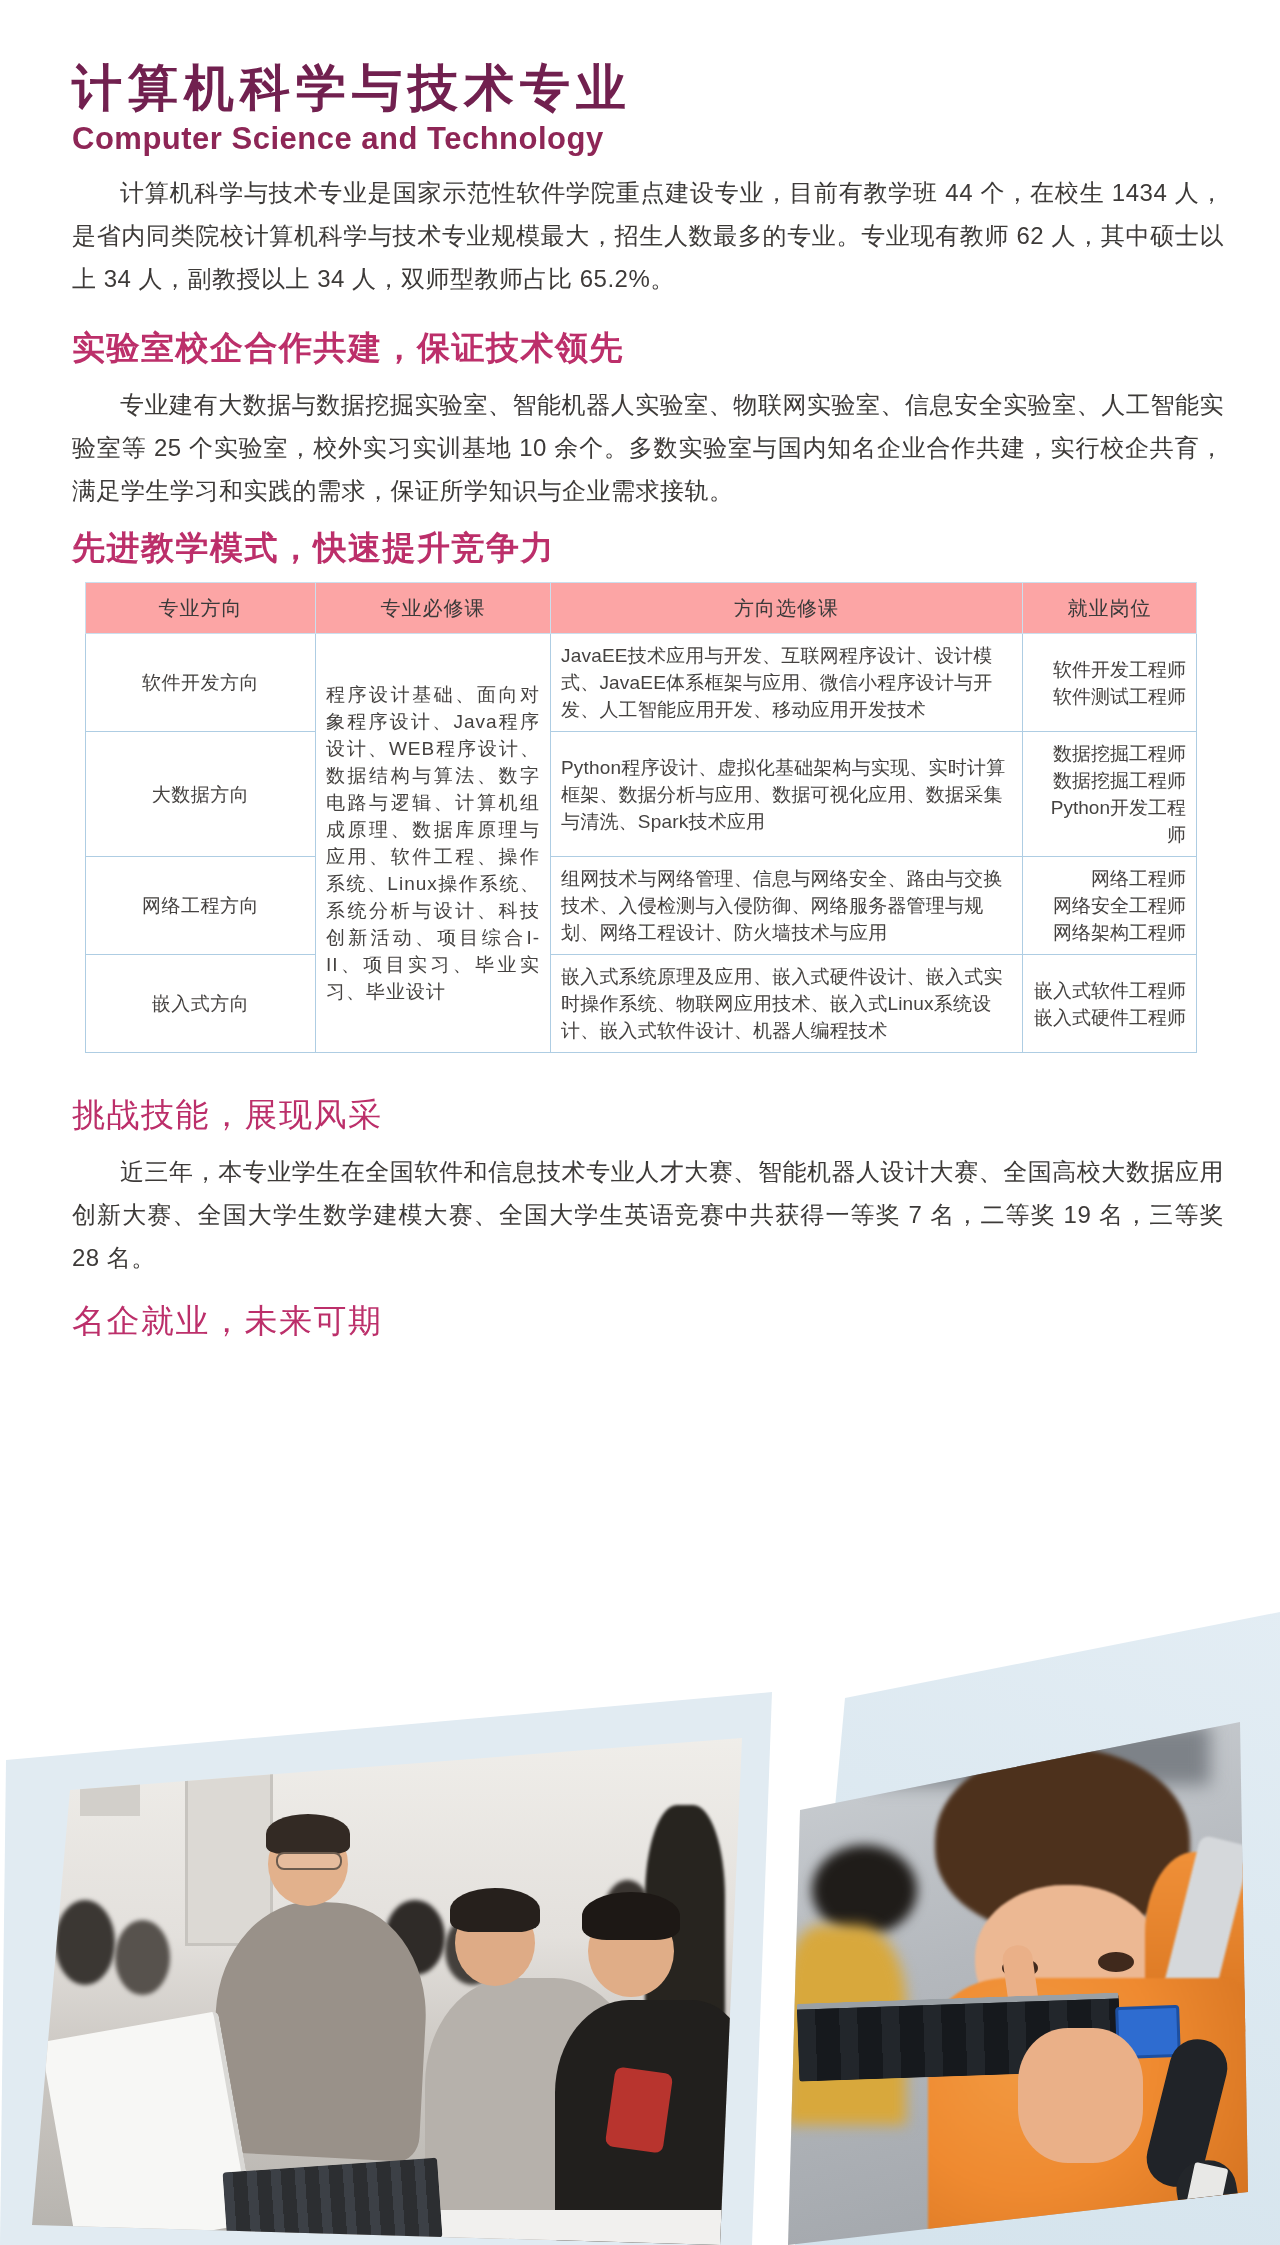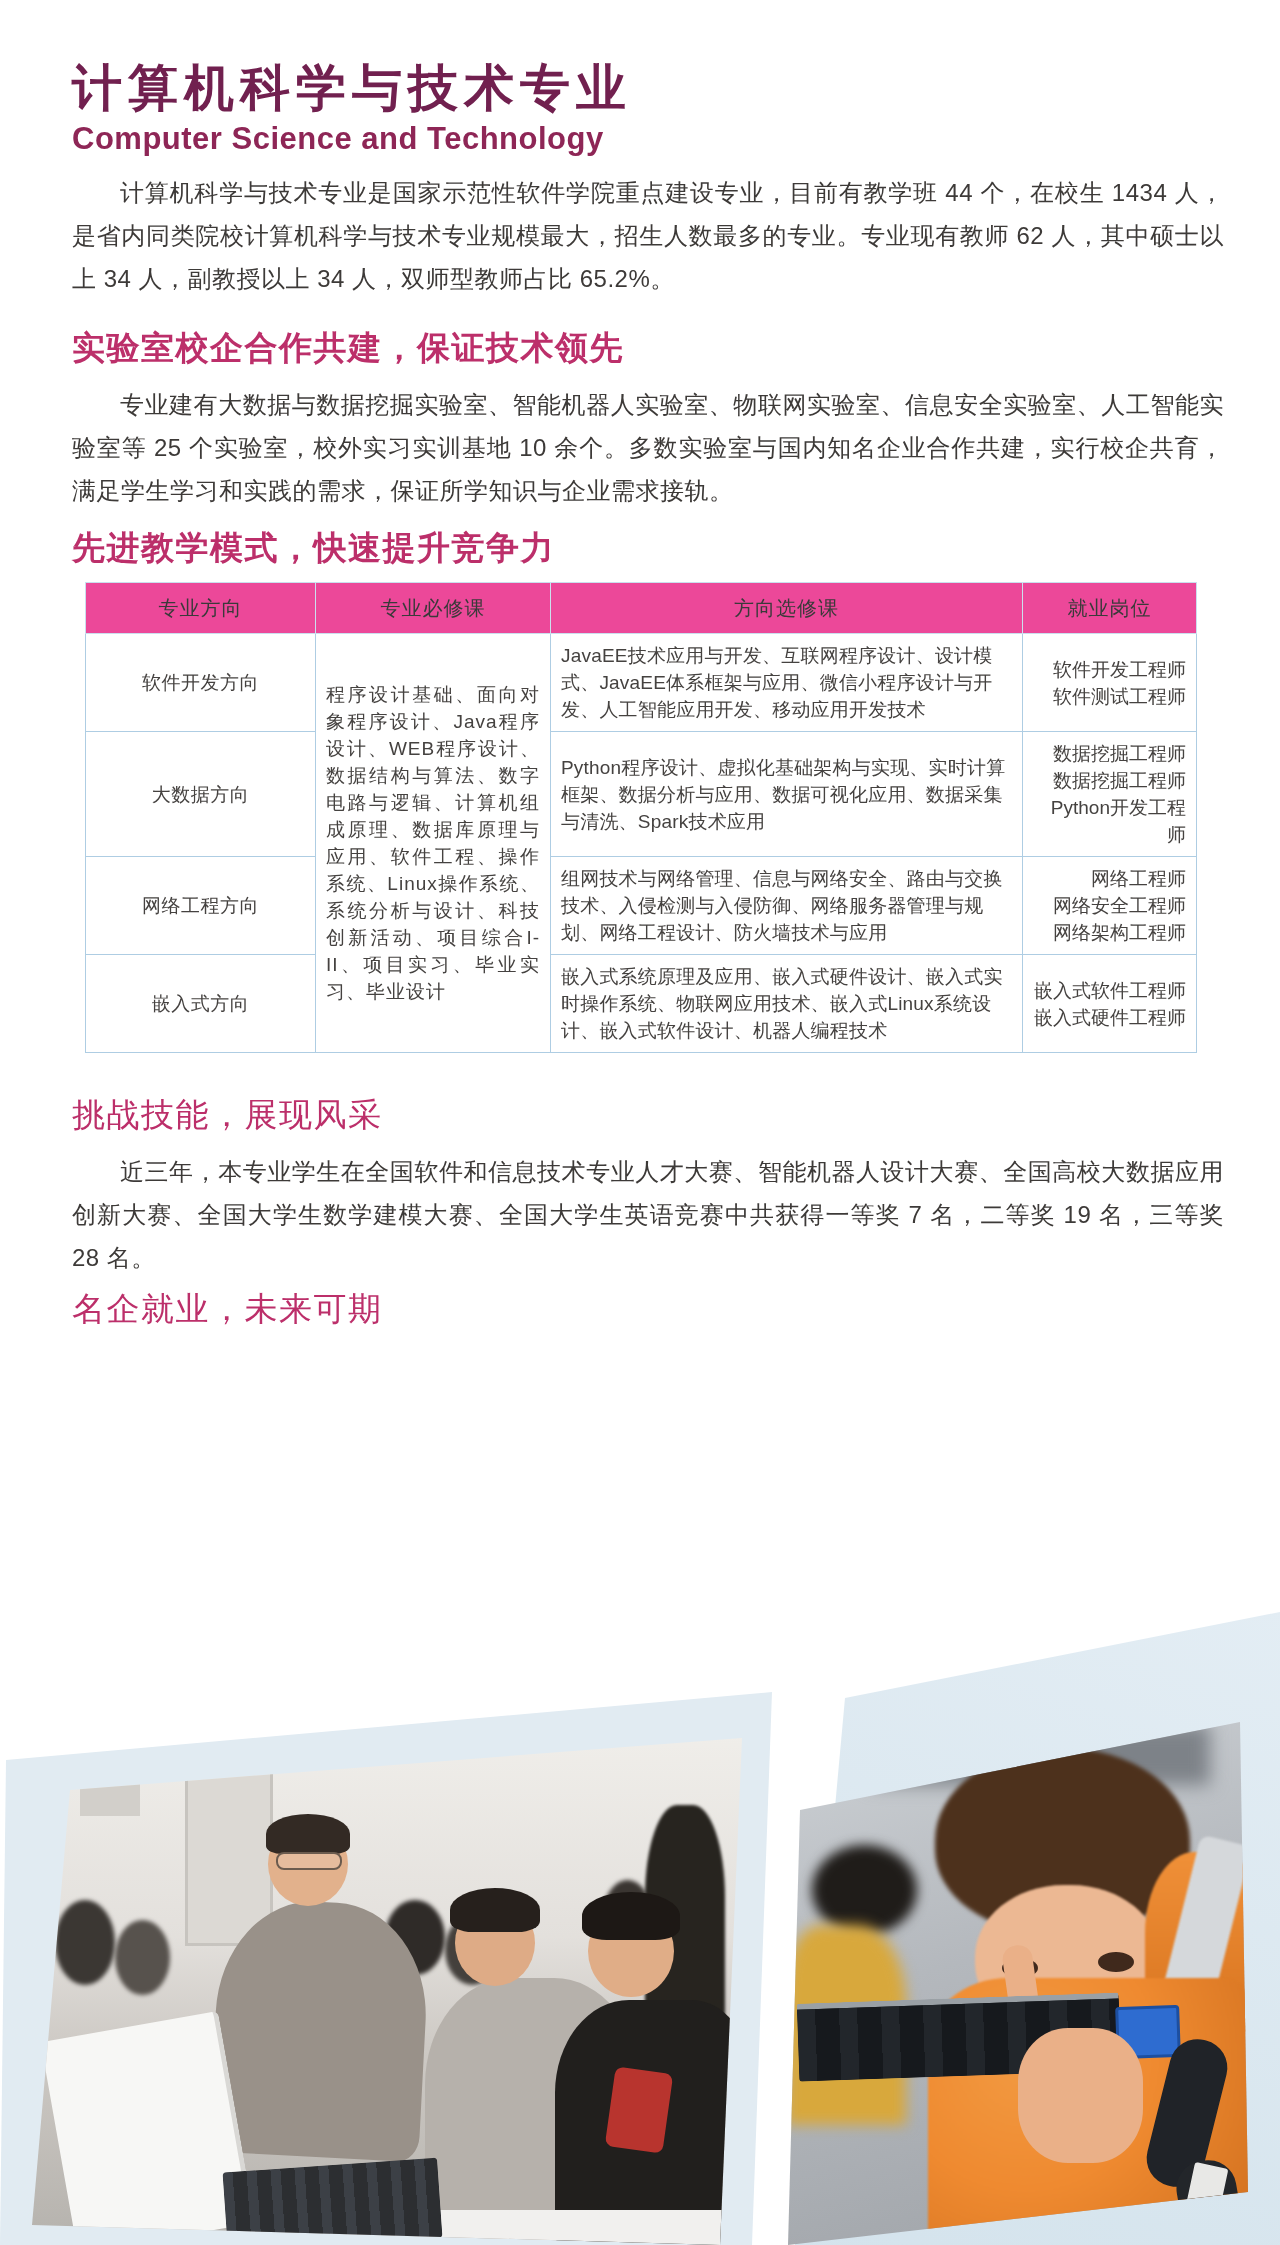--- a/index.html
+++ b/index.html
@@ -9,29 +9,29 @@
   .content{position:relative;padding:58px 56px 0 72px;z-index:2;}
 
   .main-title{font-size:50px;line-height:60px;font-weight:700;color:#71204f;letter-spacing:6px;}
   .sub-title{font-size:31px;line-height:38px;font-weight:600;color:#8e2656;margin-top:2px;letter-spacing:0.5px;}
 
   .sec-h{font-size:33px;line-height:44px;font-weight:600;color:#bc2f6a;letter-spacing:1.5px;}
   .sec-h.s1{margin-top:86px;}
   .sec-h.s2{margin-top:26px;}
   .sec-h.s3{margin-top:14px;}
   .sec-h.s4{margin-top:40px;font-weight:500;}
-  .sec-h.s5{margin-top:8px;font-weight:500;}
+  .sec-h.s5{margin-top:20px;font-weight:500;}
   .sec-p{font-size:24px;line-height:43px;color:#3d3a38;text-align:justify;text-indent:2em;
          margin:13px 0 0 0;letter-spacing:0.5px;}
 
   table.course{border-collapse:collapse;table-layout:fixed;width:1111px;margin:12px 0 0 13px;
                font-size:19px;color:#454240;}
   table.course col.c1{width:230px;} table.course col.c2{width:235px;}
   table.course col.c3{width:472px;} table.course col.c4{width:174px;}
-  table.course th{background:#ec4899;border:1px solid #cbdfee;font-size:20px;font-weight:500;
+  table.course th{background:#fca5a5;border:1px solid #cbdfee;font-size:20px;font-weight:500;
                   color:#3a3a3a;height:48px;letter-spacing:1px;}
   table.course td{border:1px solid #aecde3;background:#fff;vertical-align:middle;
                   padding:8px 10px;line-height:27px;}
   td.dir{text-align:center;letter-spacing:0.5px;}
   td.req{text-align:justify;letter-spacing:1px;}
   td.ele{text-align:left;letter-spacing:0.2px;}
   td.jobs{text-align:right;line-height:30px;}
   td.jobs span{display:block;}
 
   

